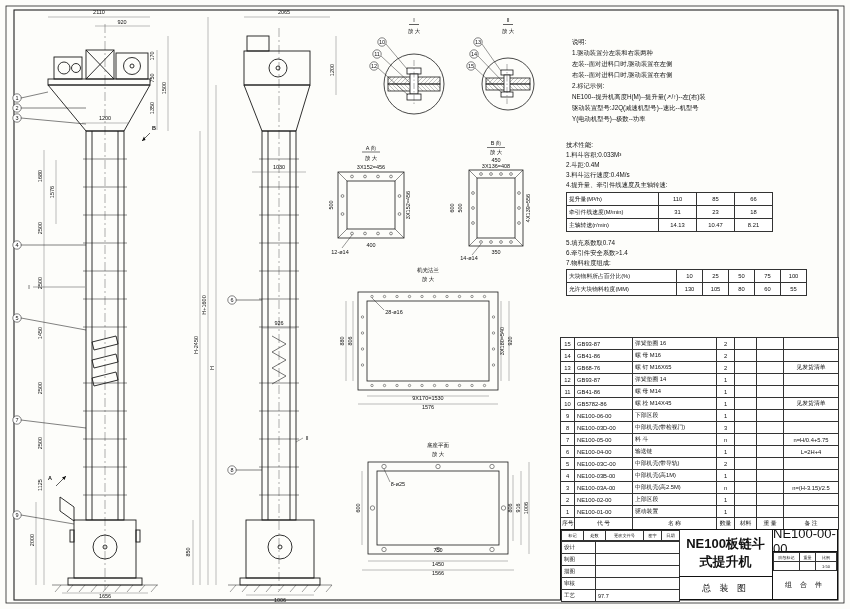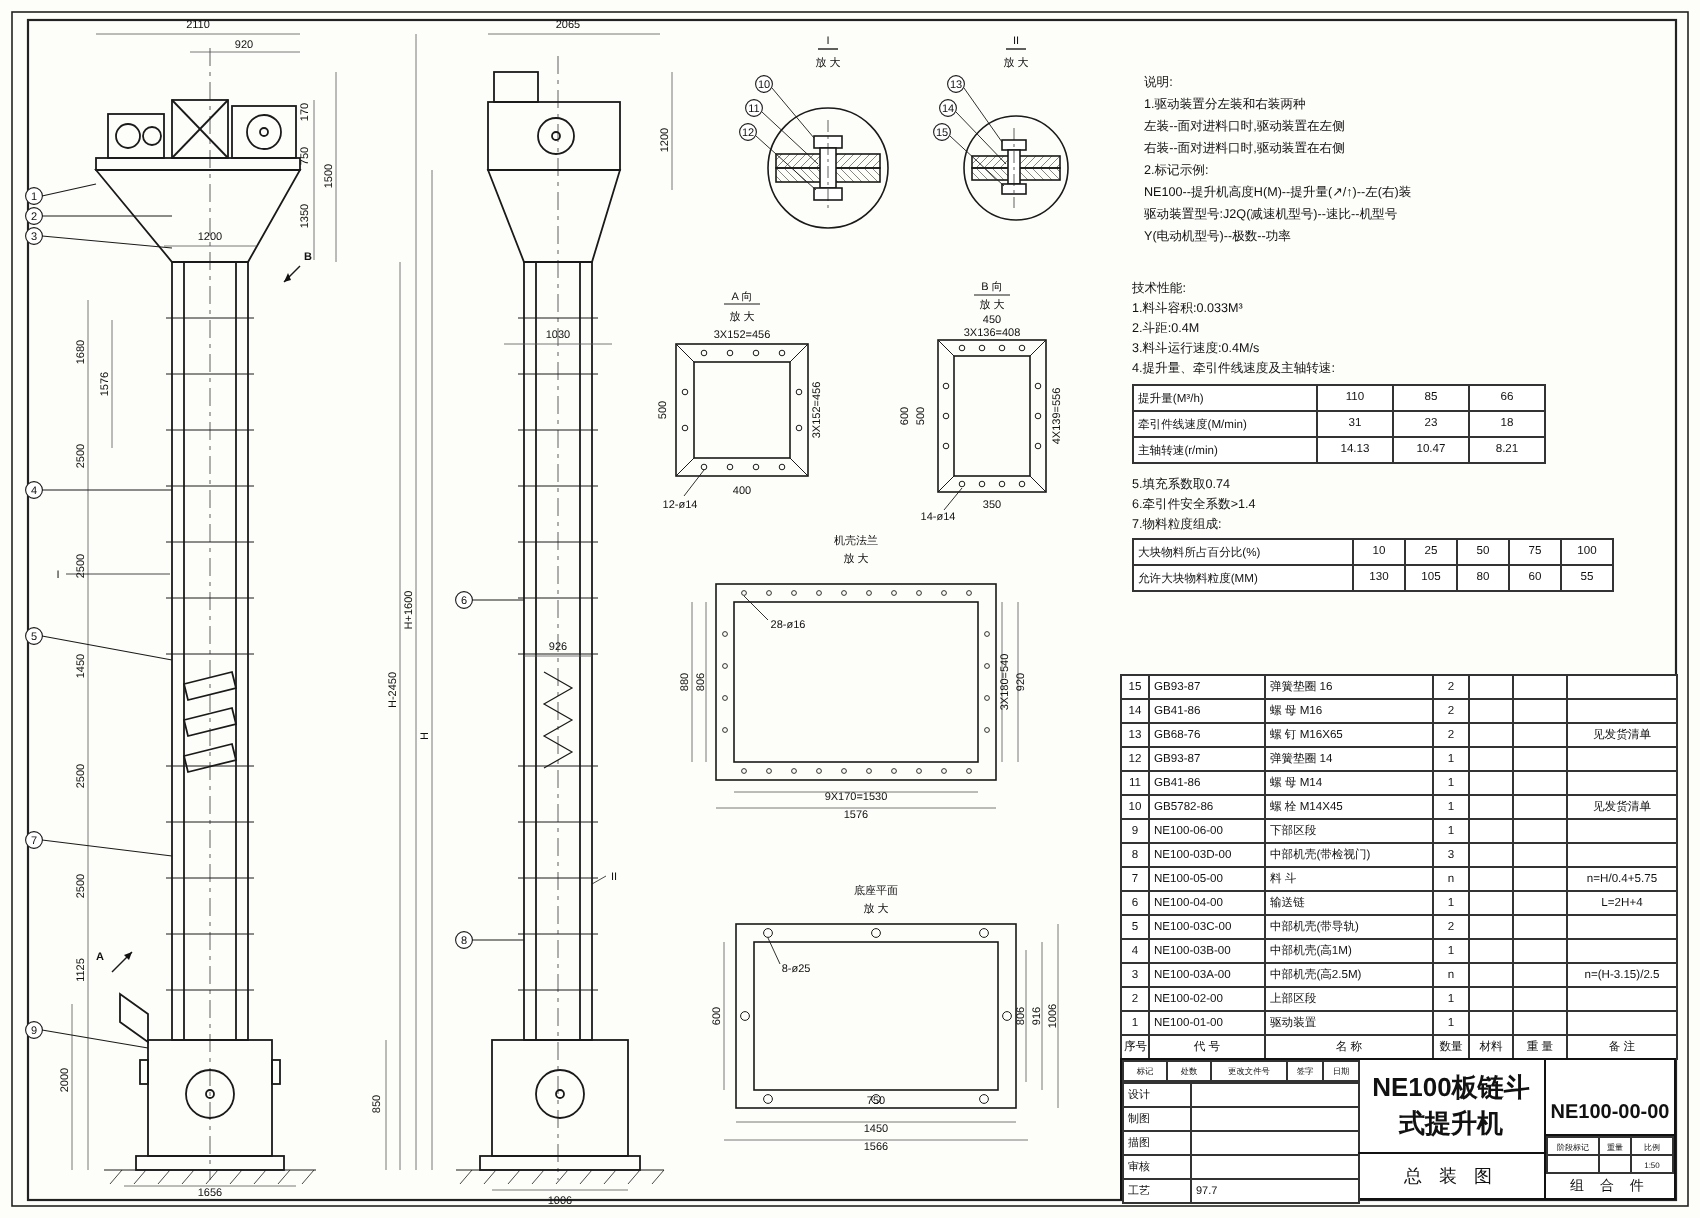--- a/index.html
+++ b/index.html
@@ -22,22 +22,22 @@
   .parts td.ccode { text-align:left; padding-left:2px; }
   .titleblock { left:560px; top:529px; width:278px; height:71px; border:1px solid #111; background:#fff; display:flex; }
   .tb-left { width:118px; border-right:1px solid #111; }
   .tb-sign td { height:10px; font-size:4.2px; }
   .tb-roles td { height:12px; font-size:5.5px; text-align:left; padding-left:2px; }
   .tb-mid { width:97px; border-right:1px solid #111; display:flex; flex-direction:column; }
   .tb-product { flex:1; font-size:13px; font-weight:bold; display:flex; align-items:center; justify-content:center;
                 text-align:center; padding:2px; border-bottom:1px solid #111; }
   .tb-sheet { height:22px; font-size:9px; letter-spacing:3px; display:flex; align-items:center; justify-content:center;text-align:right; }
   .tb-right { flex:1; display:flex; flex-direction:column; }
-  .tb-code { height:22px; font-size:10px; font-weight:bold; display:flex; align-items:center; justify-content:center;
-             border-bottom:1px solid #111;margin-top:16px; }
+  .tb-code { height:22px; font-size:13px; font-weight:normal; display:flex; align-items:center; justify-content:center;
+             border-bottom:1px solid #111; }
   .tb-mini td { height:9px; font-size:4px; }
   .tb-kind { flex:1; font-size:7px; letter-spacing:3px; display:flex; align-items:center; justify-content:center; }
 </style>
 </head>
 <body>
 
 <svg width="850" height="609" viewBox="0 0 850 609">
   <defs>
     <pattern id="h1" width="4" height="4" patternUnits="userSpaceOnUse">
         <path d="M0,4 L4,0" stroke="#666" stroke-width="0.4"></path>

